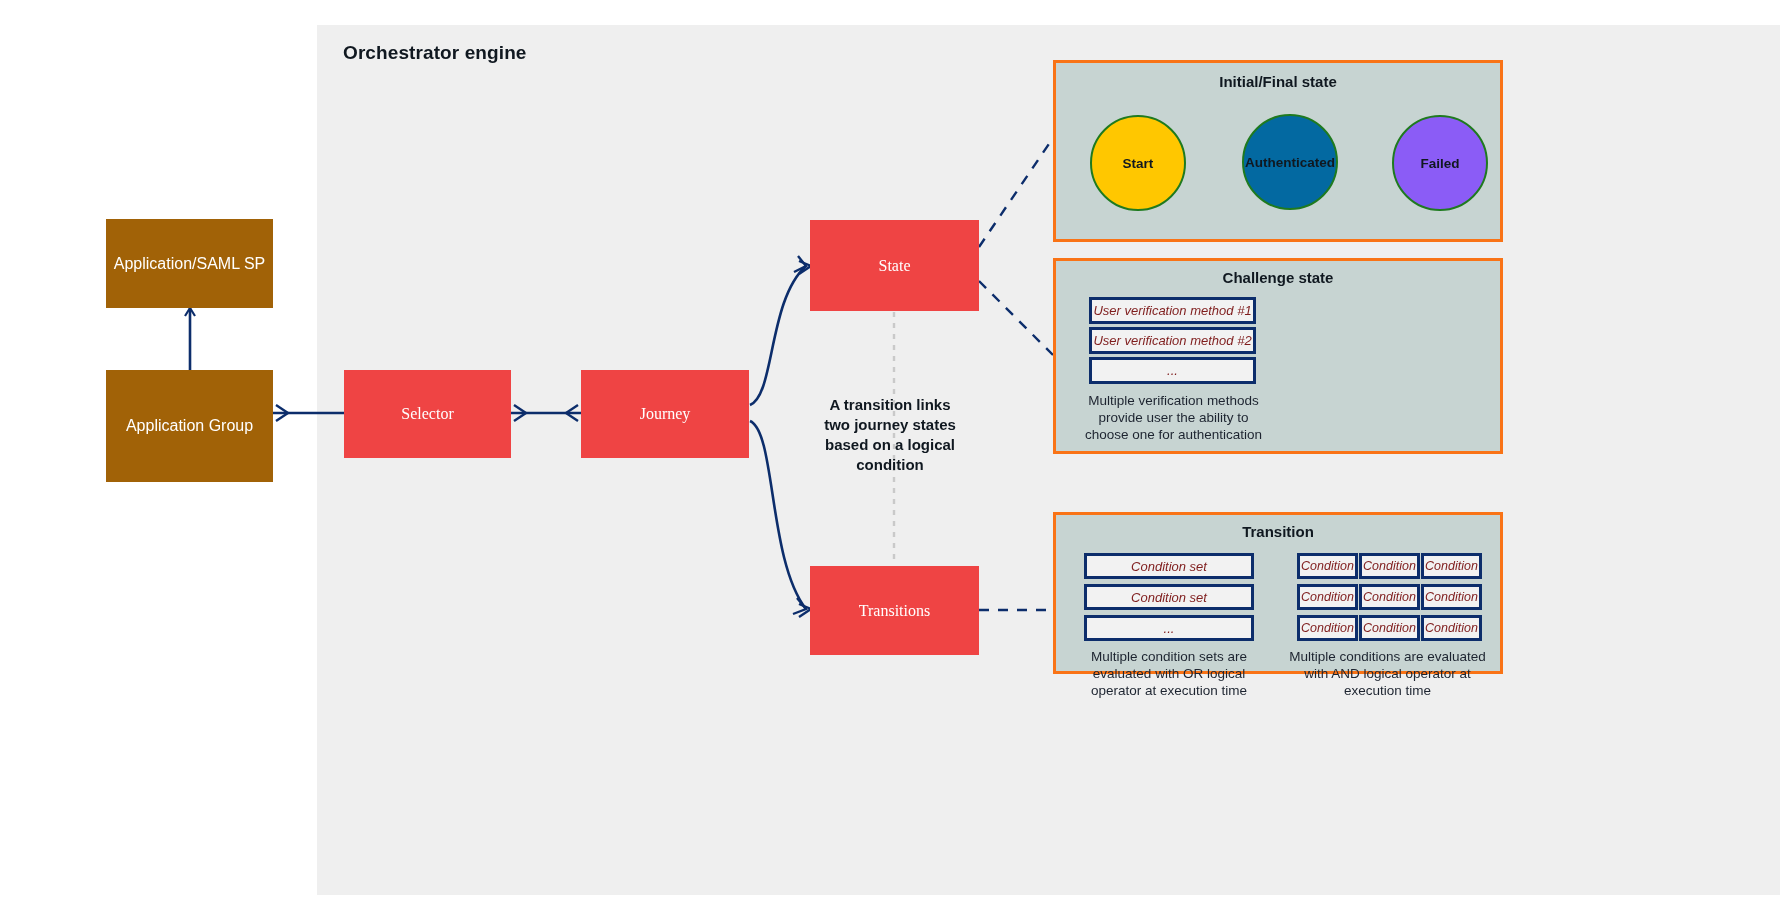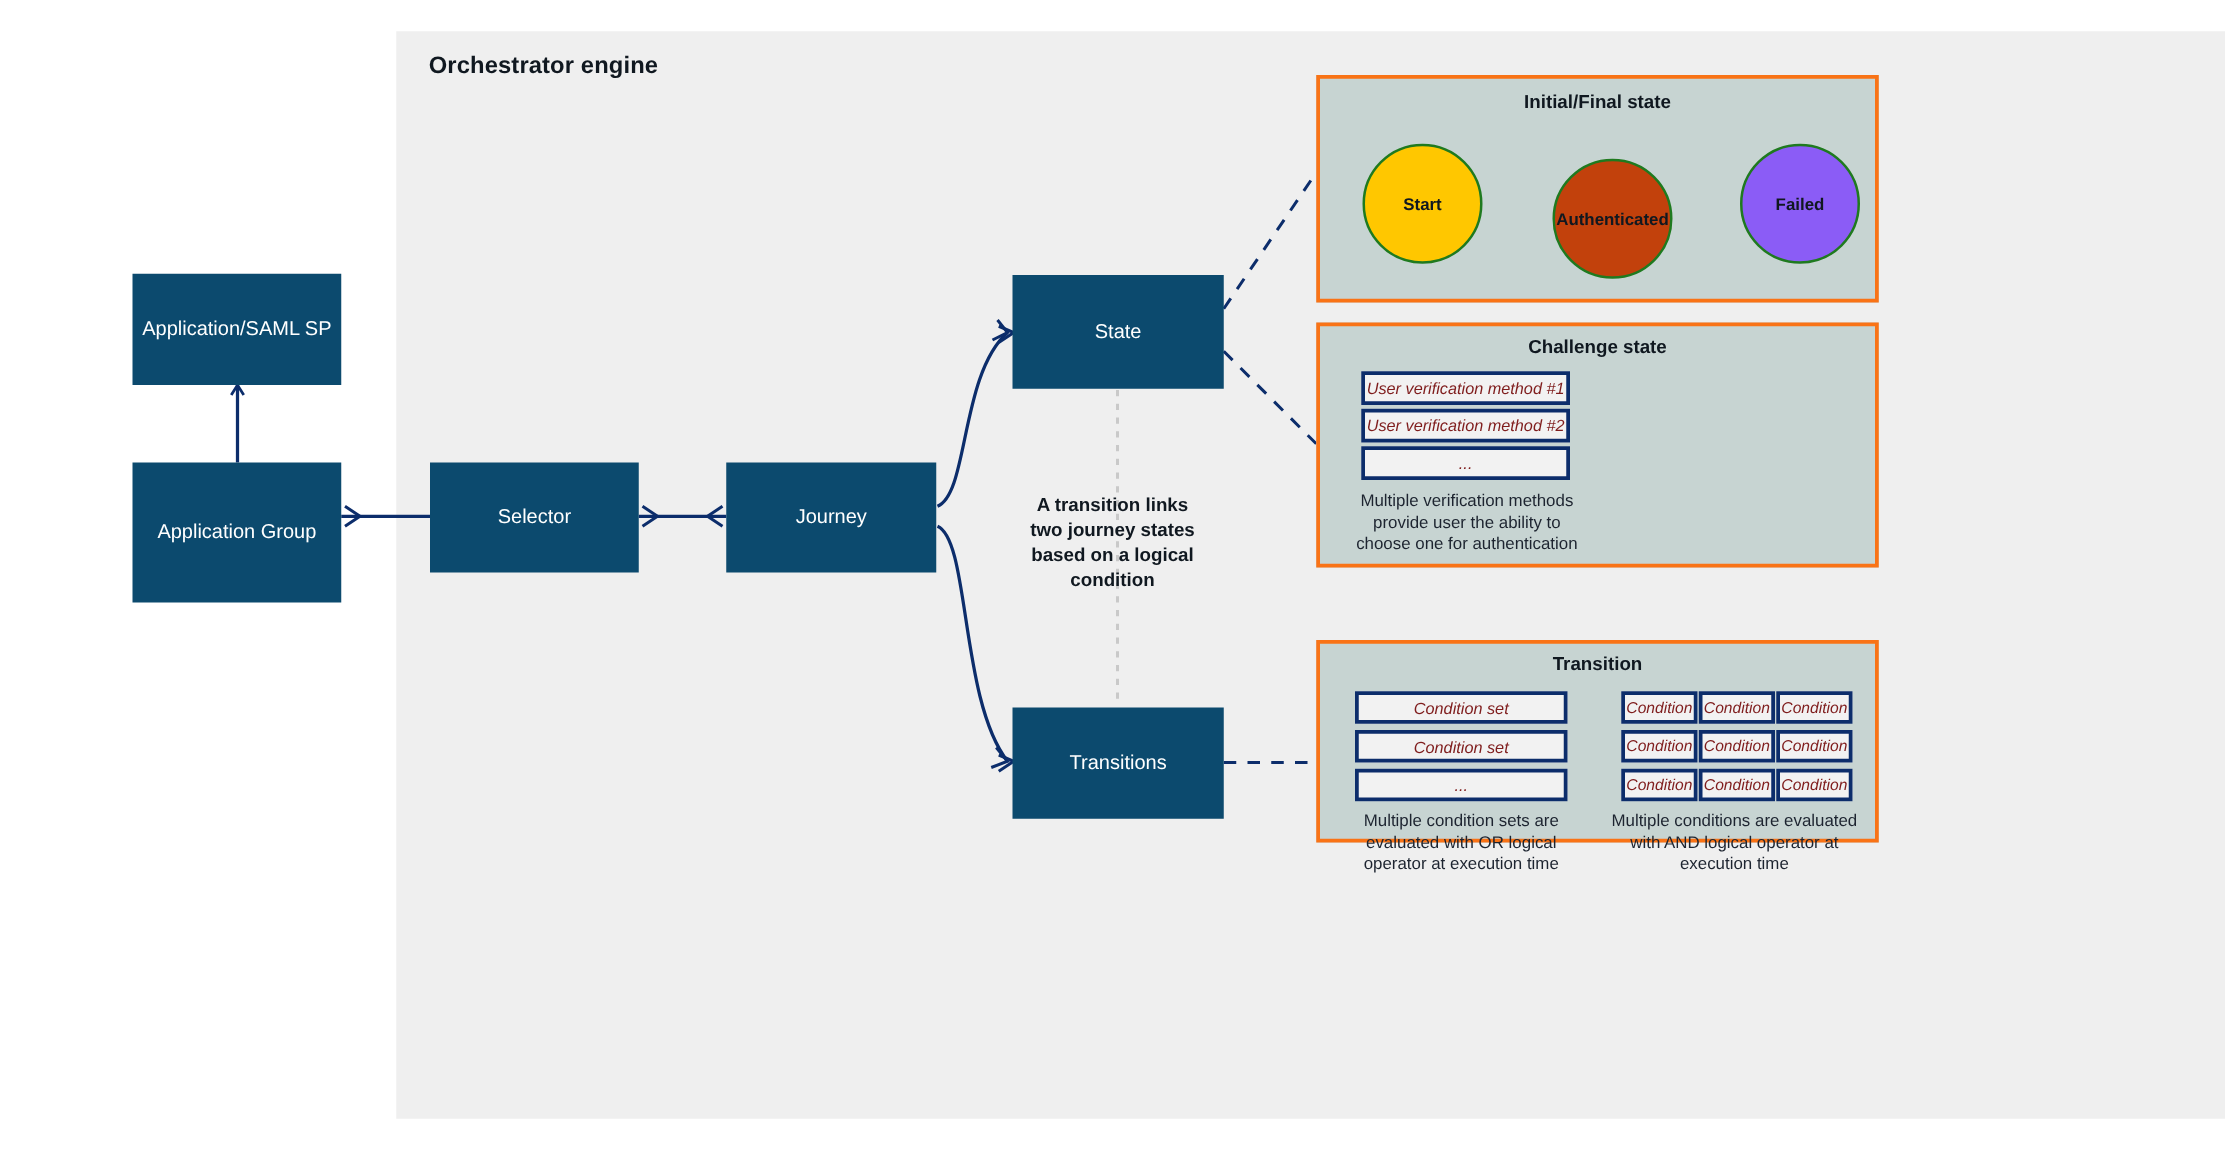--- a/index.html
+++ b/index.html
@@ -35,22 +35,22 @@
   .node {
     position: absolute;
     display: flex;
     align-items: center;
     justify-content: center;
     color: #ffffff;
     font-size: 16px;
     box-sizing: border-box;
     text-align: center;
   }
-  .node.orange { background: #0c4a6e; }
-  .node.blue   { background: #0c4a6e; }
+  .node.orange { background: #a16207; }
+  .node.blue   { background: #ef4444; font-family: Liberation Serif, serif; }
 
   .group-panel {
     position: absolute;
     background: #c7d4d2;
     border: 3px solid #f97316;
     box-sizing: border-box;
   }
   .group-title {
     position: absolute;
     left: 0;
@@ -182,21 +182,21 @@
 two journey states
 based on a logical condition</div>
 
   <div class="group-panel" style="left:1053px; top:60px; width:450px; height:182px;">
     <div class="group-title" style="top:10px;">Initial/Final state</div>
 
     <div class="circle" style="left:34px; top:52px; width:96px; height:96px; background:#ffc700;">
       <span>Start</span>
     </div>
 
-    <div class="circle" style="left:186px; top:64px; width:96px; height:96px; background:#c2410c;">
+    <div class="circle" style="left:186px; top:51px; width:96px; height:96px; background:#0369a1;">
       <span>Authenticated</span>
     </div>
 
     <div class="circle" style="left:336px; top:52px; width:96px; height:96px; background:#8b5cf6;">
       <span>Failed</span>
     </div>
   </div>
 
   <div class="group-panel" style="left:1053px; top:258px; width:450px; height:196px;">
     <div class="group-title" style="top:8px;">Challenge state</div>

